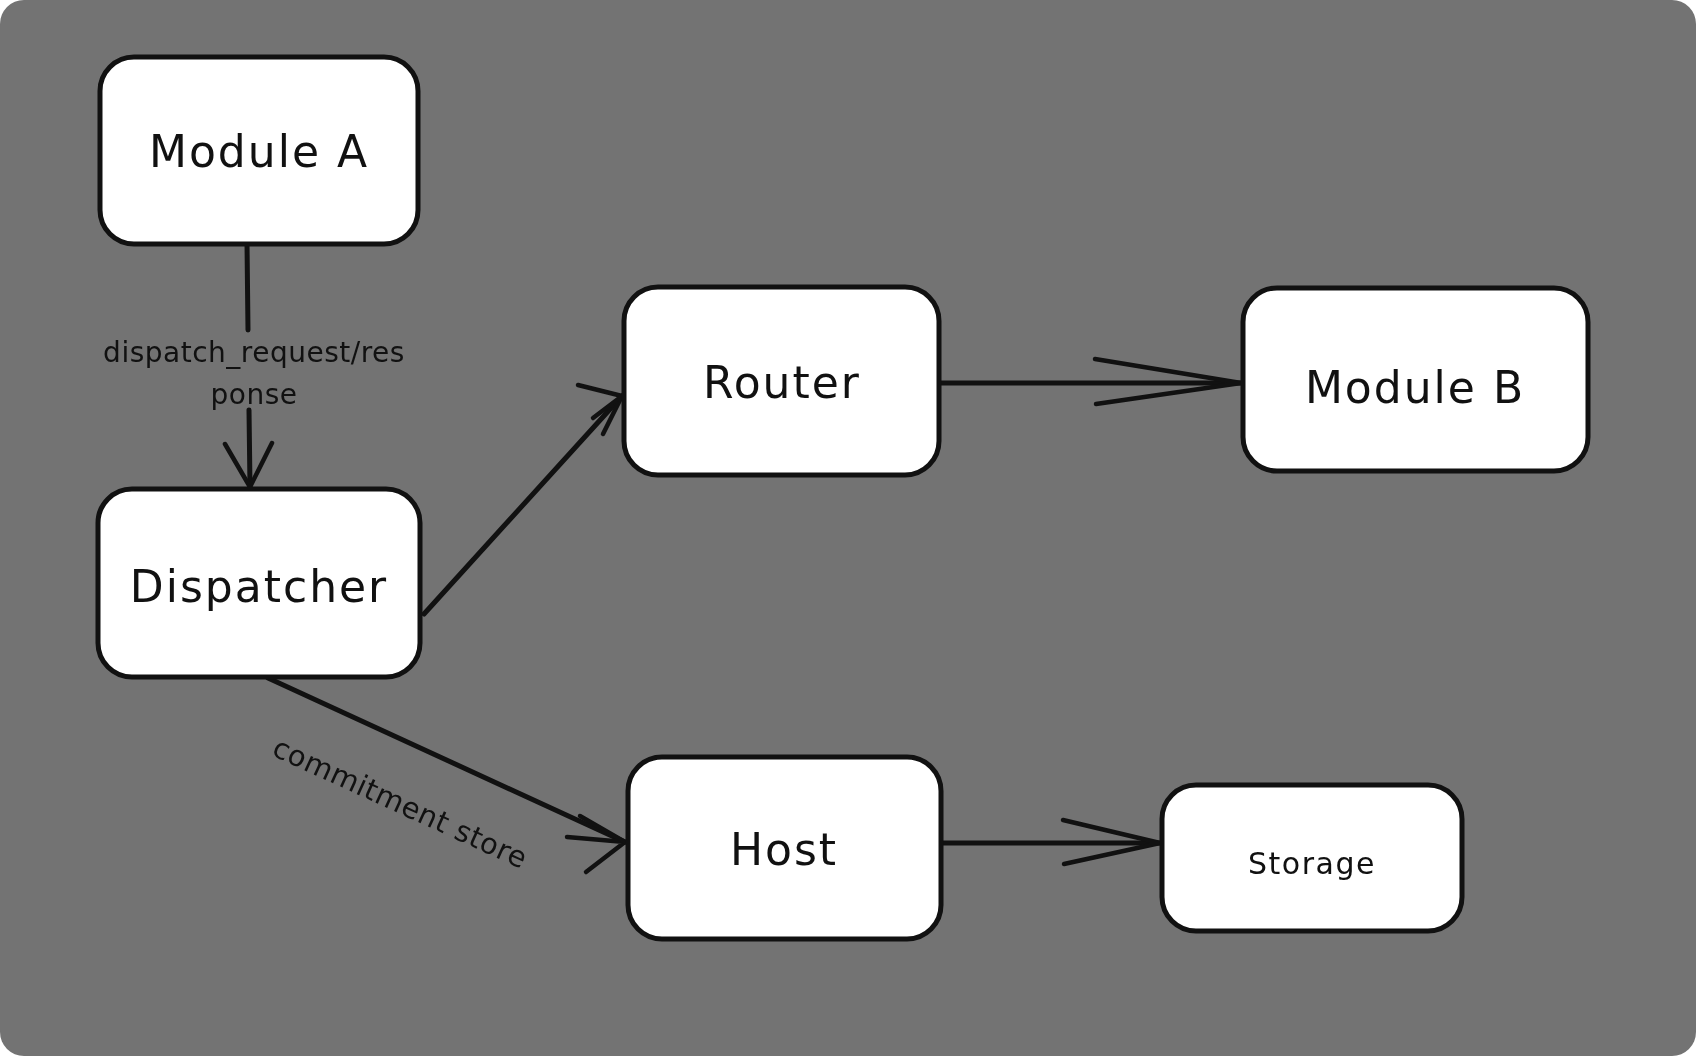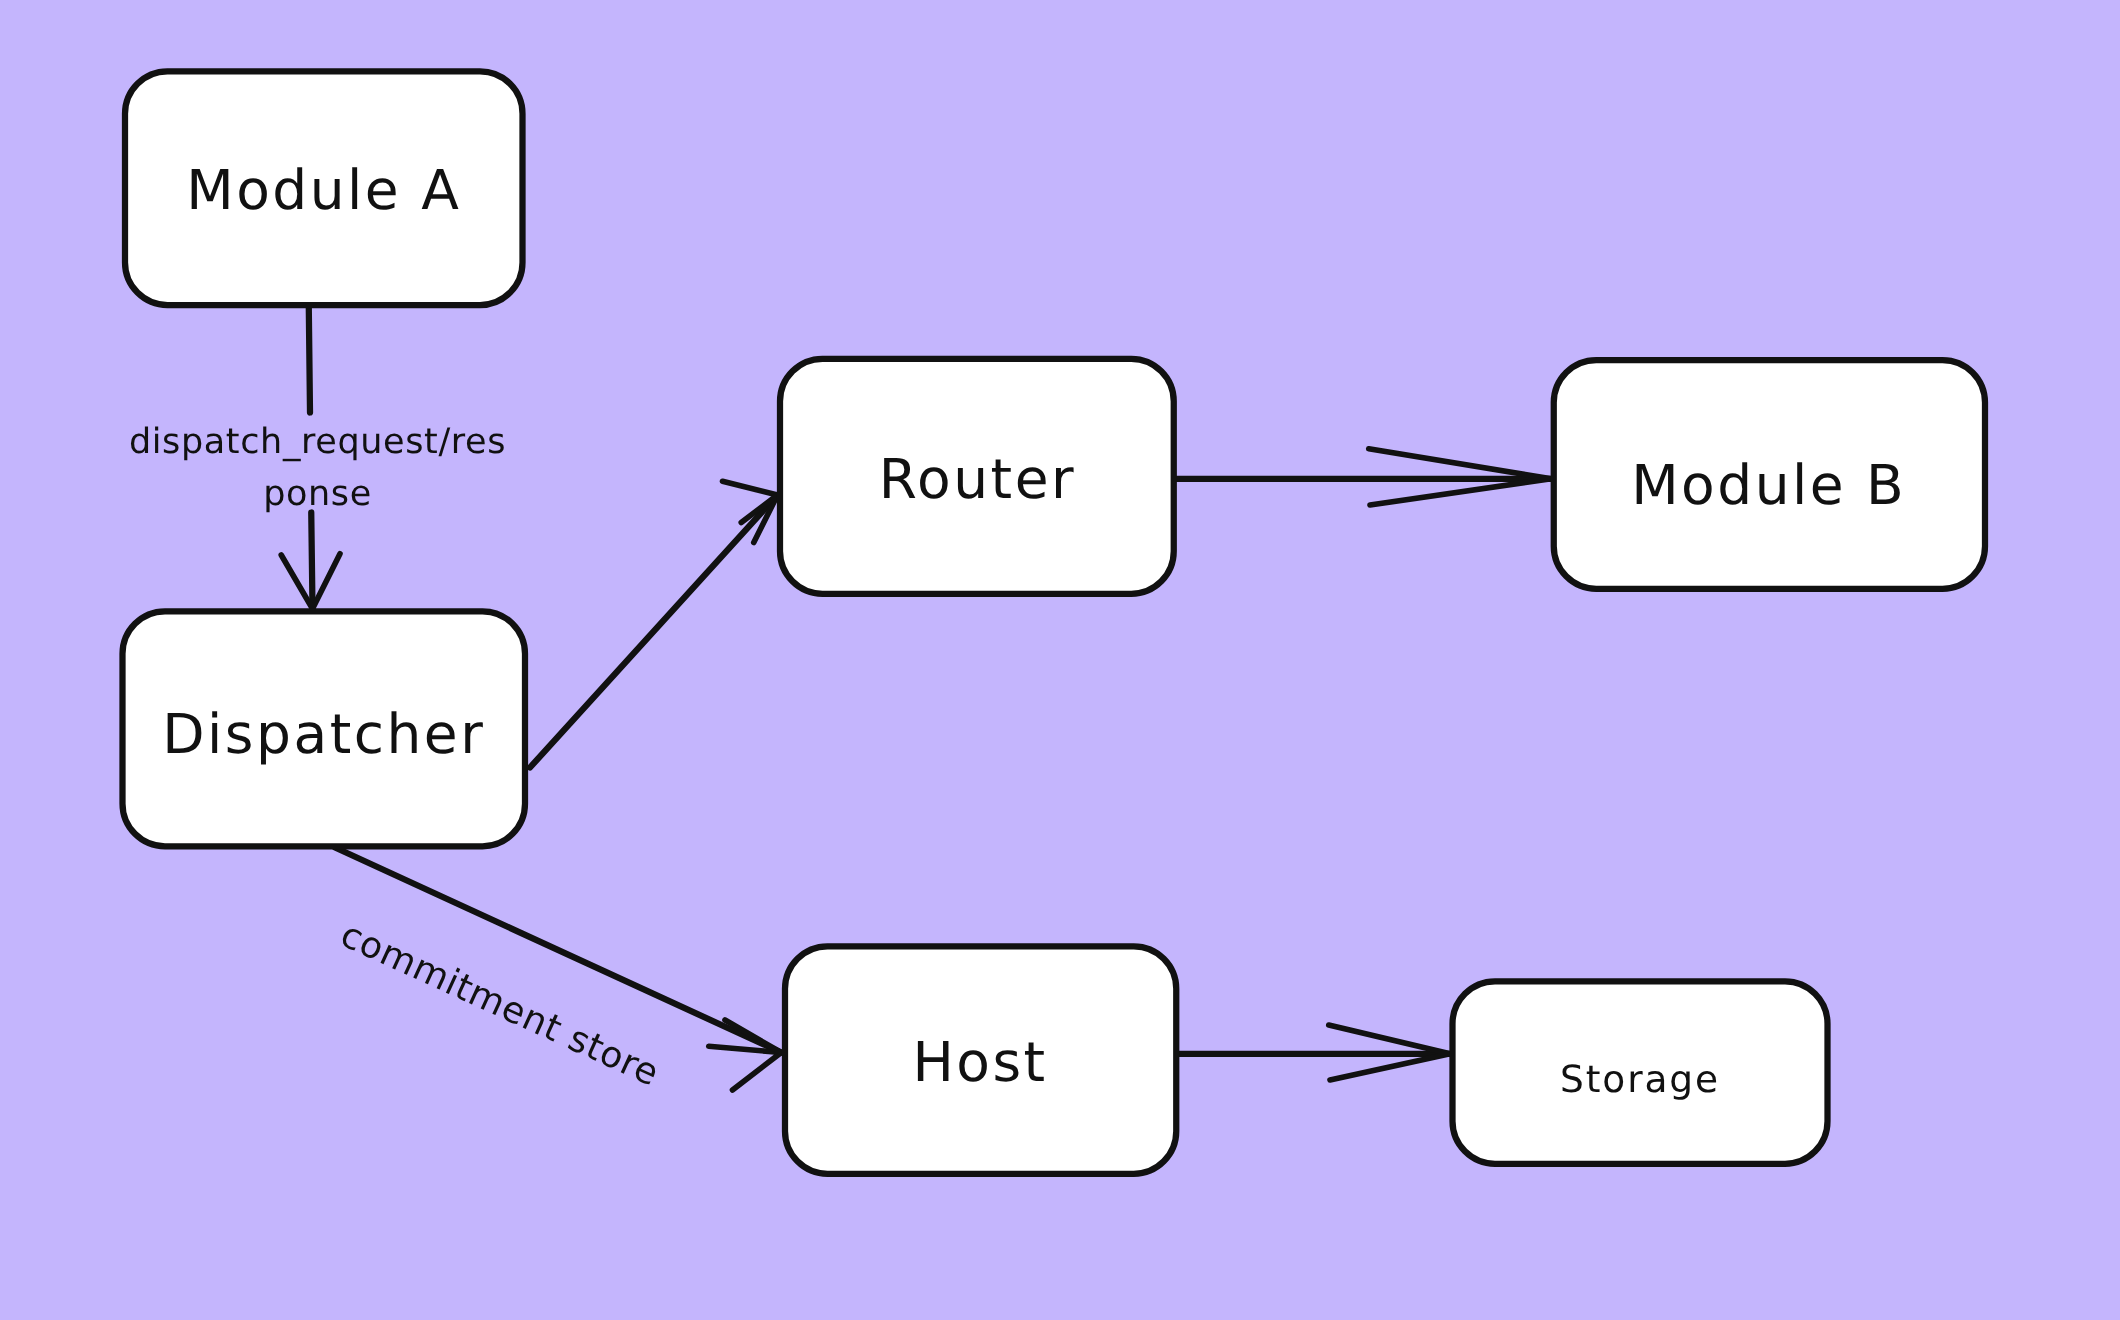--- a/index.html
+++ b/index.html
@@ -4,22 +4,23 @@
 <style>
   html, body {
     margin: 0;
     padding: 0;
     background: #ffffff;
   }
   #canvas {
     position: relative;
     width: 1696px;
     height: 1056px;
-    background: #c4b5fd;
+    background: #737373;
     overflow: hidden;
+    border-radius: 24px;
   }
   svg.diagram {
     position: absolute;
     top: 0;
     left: 0;
     width: 1696px;
     height: 1056px;
   }
   .node-shape {
     fill: #ffffff;

